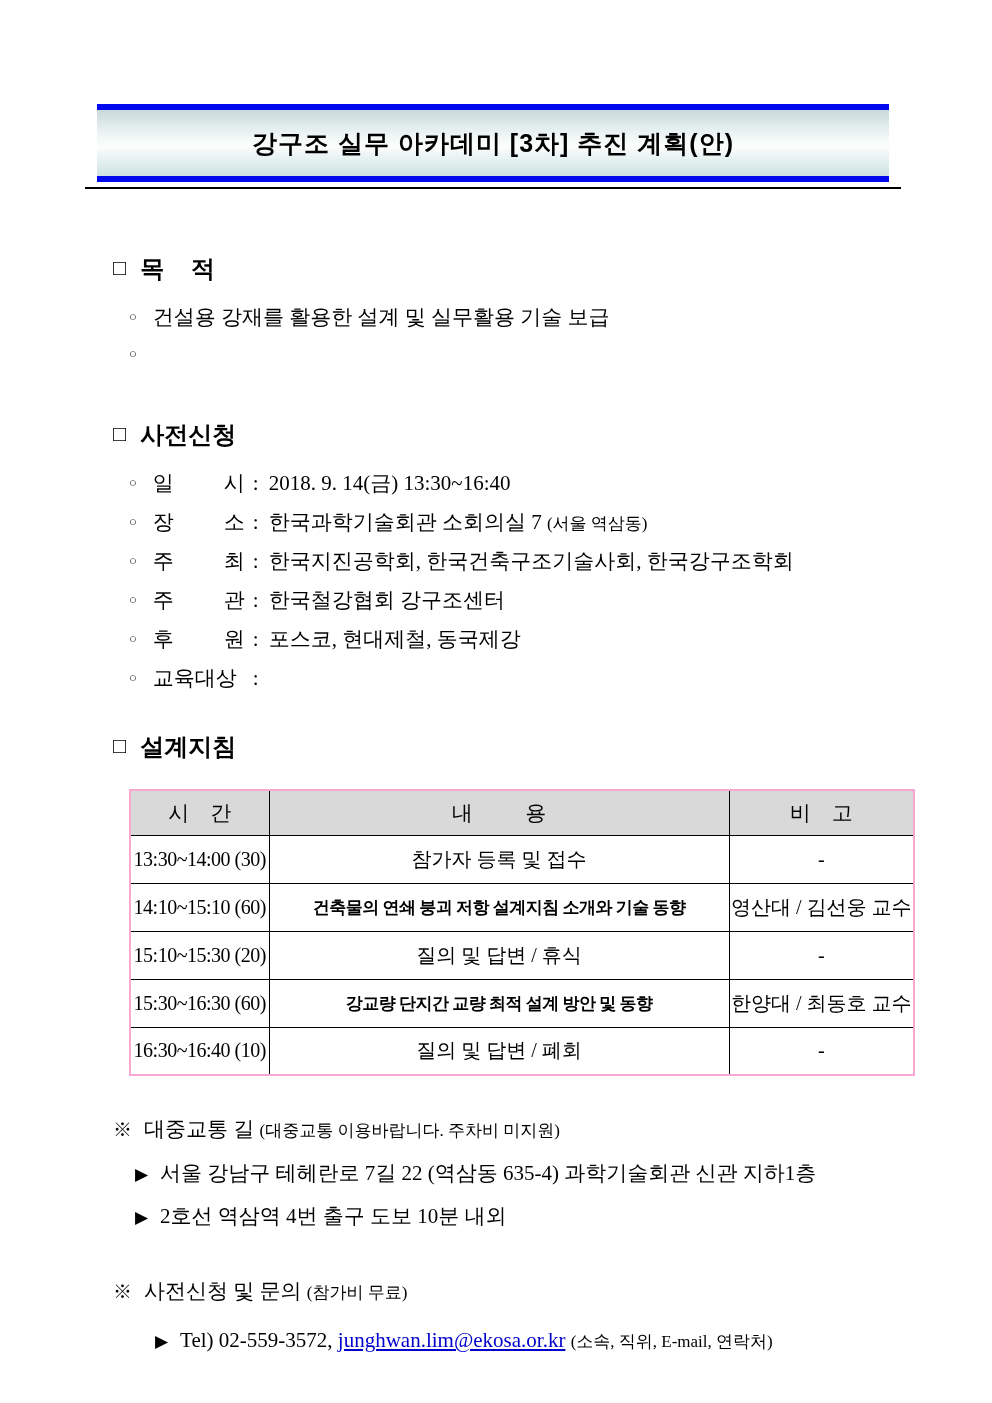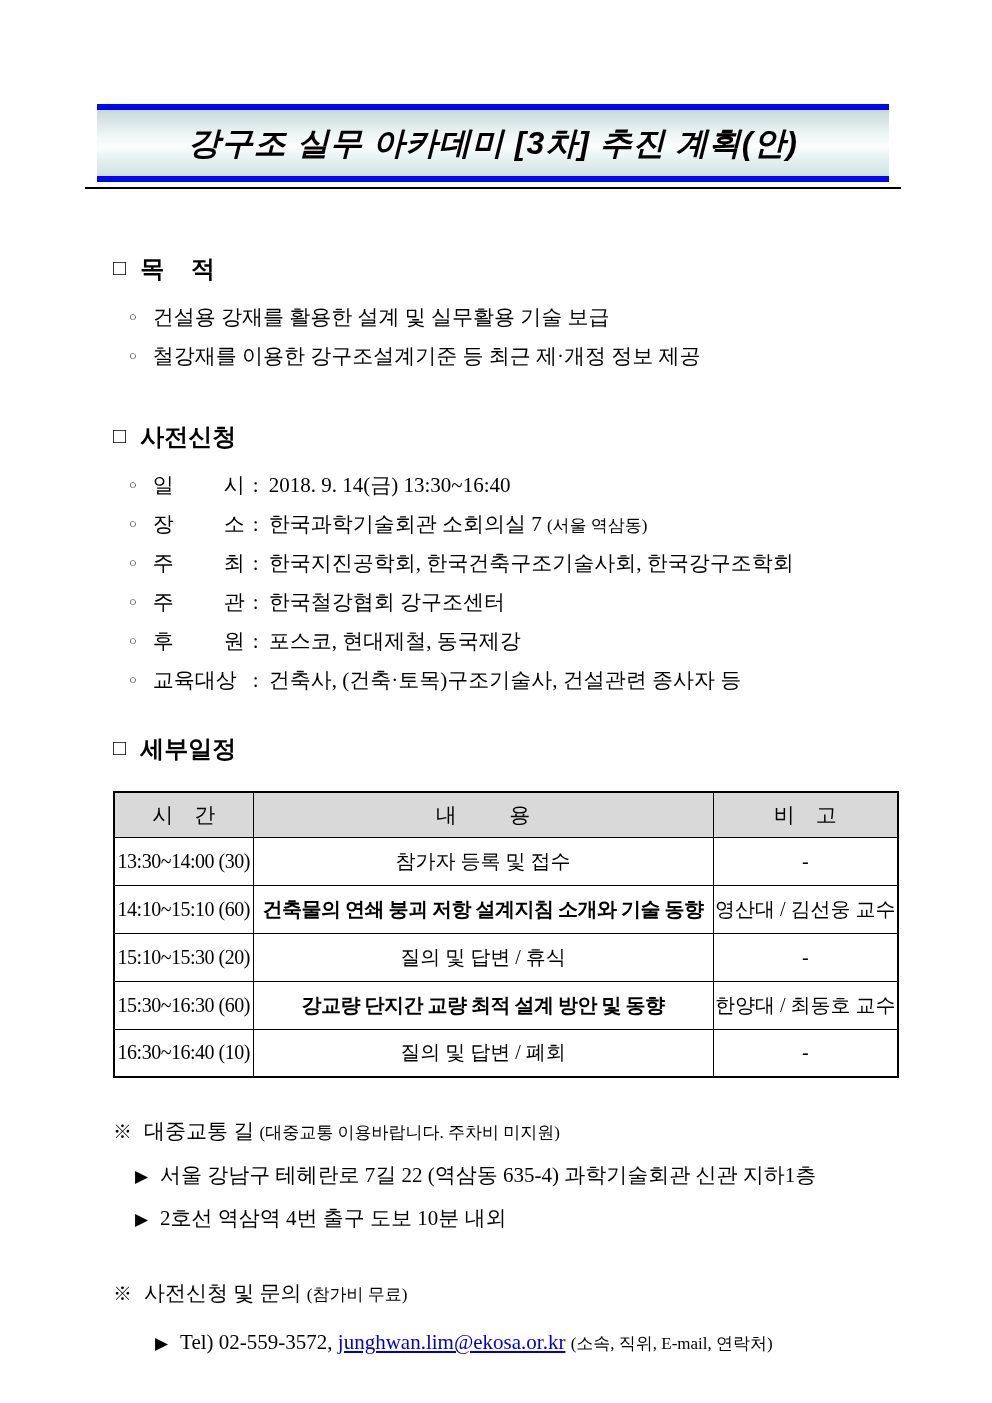--- a/index.html
+++ b/index.html
@@ -23,25 +23,24 @@
     width: 792px;
     border-top: 6px solid #0008f0;
     border-bottom: 6px solid #0008f0;
     background: linear-gradient(180deg, #c9d9da 0%, #eef6f5 38%, #fbfefd 55%, #e2efee 78%, #cfe2e3 100%);
     text-align: center;
   }
   .title-banner .title-text {
     display: block;
     font-family: "Liberation Sans", "DejaVu Sans", sans-serif;
     font-weight: bold;
-    font-size: 32px;
+    font-size: 25px;
     letter-spacing: 1px;
     line-height: 66px;
     color: #000000;
-    font-style: italic;
   }
   .title-underline {
     width: 816px;
     margin-left: -12px;
     border-bottom: 2px solid #000000;
     margin-top: 5px;
   }
 
   
   .section-heading {
@@ -87,24 +86,24 @@
     text-align: justify;
     text-align-last: justify;
     flex: 0 0 auto;
   }
   .kv-item .kv-colon { margin: 0 10px 0 8px; }
   .small-note { font-size: 17px; }
 
   
   .schedule-table {
     margin-top: 26px;
-    margin-left: 16px;
+    margin-left: 32px;
     width: 784px;
     border-collapse: collapse;
-    border: 2px solid #000000;
+    border: 2px solid #f9a8d4;
     table-layout: fixed;
   }
   .schedule-table th, .schedule-table td {
     border: 1px solid #000000;
     text-align: center;
     vertical-align: middle;
     overflow: hidden;
   }
   .schedule-table th {
     background: #d9d9d9;
@@ -114,21 +113,21 @@
     white-space: pre;
   }
   .schedule-table td { height: 48px; font-size: 20px; white-space: pre; }
   .col-time    { width: 139px; }
   .col-content { width: 460px; }
   .col-note    { width: 185px; }
   .cell-time   { font-size: 16.5px; letter-spacing: -0.5px; }
   .cell-note   { font-size: 18px; }
   .row-bold .cell-content {
     font-weight: bold;
-    font-size: 20px;
+    font-size: 17px;
     letter-spacing: -0.5px;
   }
 
   
   .footer-block { margin-left: 16px; }
   .fb-directions { margin-top: 36px; }
   .fb-register   { margin-top: 40px; }
   .ref-line {
     display: flex;
     align-items: baseline;
@@ -164,21 +163,21 @@
   <div class="title-underline"></div>
 
   <div class="section-heading heading-purpose">
     <span class="box-marker">□</span><span>목    적</span>
   </div>
   <div class="bullet-list">
     <div class="bullet-item">
       <span class="circle-marker">○</span><span>건설용 강재를 활용한 설계 및 실무활용 기술 보급</span>
     </div>
     <div class="bullet-item">
-      <span class="circle-marker">○</span><span>철강재를 이용한 강구조설계기준 등 최근 제·개정 정보 제공</span>
+      <span class="circle-marker">○</span>
     </div>
   </div>
 
   <div class="section-heading heading-overview">
     <span class="box-marker">□</span><span>사전신청</span>
   </div>
   <div class="bullet-list">
     <div class="bullet-item kv-item">
       <span class="circle-marker">○</span><span class="kv-label">일 시</span><span class="kv-colon">:</span><span>2018. 9. 14(금) 13:30~16:40</span>
     </div>
@@ -188,26 +187,26 @@
     <div class="bullet-item kv-item">
       <span class="circle-marker">○</span><span class="kv-label">주 최</span><span class="kv-colon">:</span><span>한국지진공학회, 한국건축구조기술사회, 한국강구조학회</span>
     </div>
     <div class="bullet-item kv-item">
       <span class="circle-marker">○</span><span class="kv-label">주 관</span><span class="kv-colon">:</span><span>한국철강협회 강구조센터</span>
     </div>
     <div class="bullet-item kv-item">
       <span class="circle-marker">○</span><span class="kv-label">후 원</span><span class="kv-colon">:</span><span>포스코, 현대제철, 동국제강</span>
     </div>
     <div class="bullet-item kv-item">
-      <span class="circle-marker">○</span><span class="kv-label">교육대상</span><span class="kv-colon">:</span><span>건축사, (건축·토목)구조기술사, 건설관련 종사자 등</span>
+      <span class="circle-marker">○</span><span class="kv-label">교육대상</span><span class="kv-colon">:</span>
     </div>
   </div>
 
   <div class="section-heading heading-schedule">
-    <span class="box-marker">□</span><span>세부일정</span>
+    <span class="box-marker">□</span><span>설계지침</span>
   </div>
 
   <table class="schedule-table">
     <colgroup>
       <col class="col-time">
         <col class="col-content">
         <col class="col-note">
     </colgroup>
     <thead>
       <tr>

